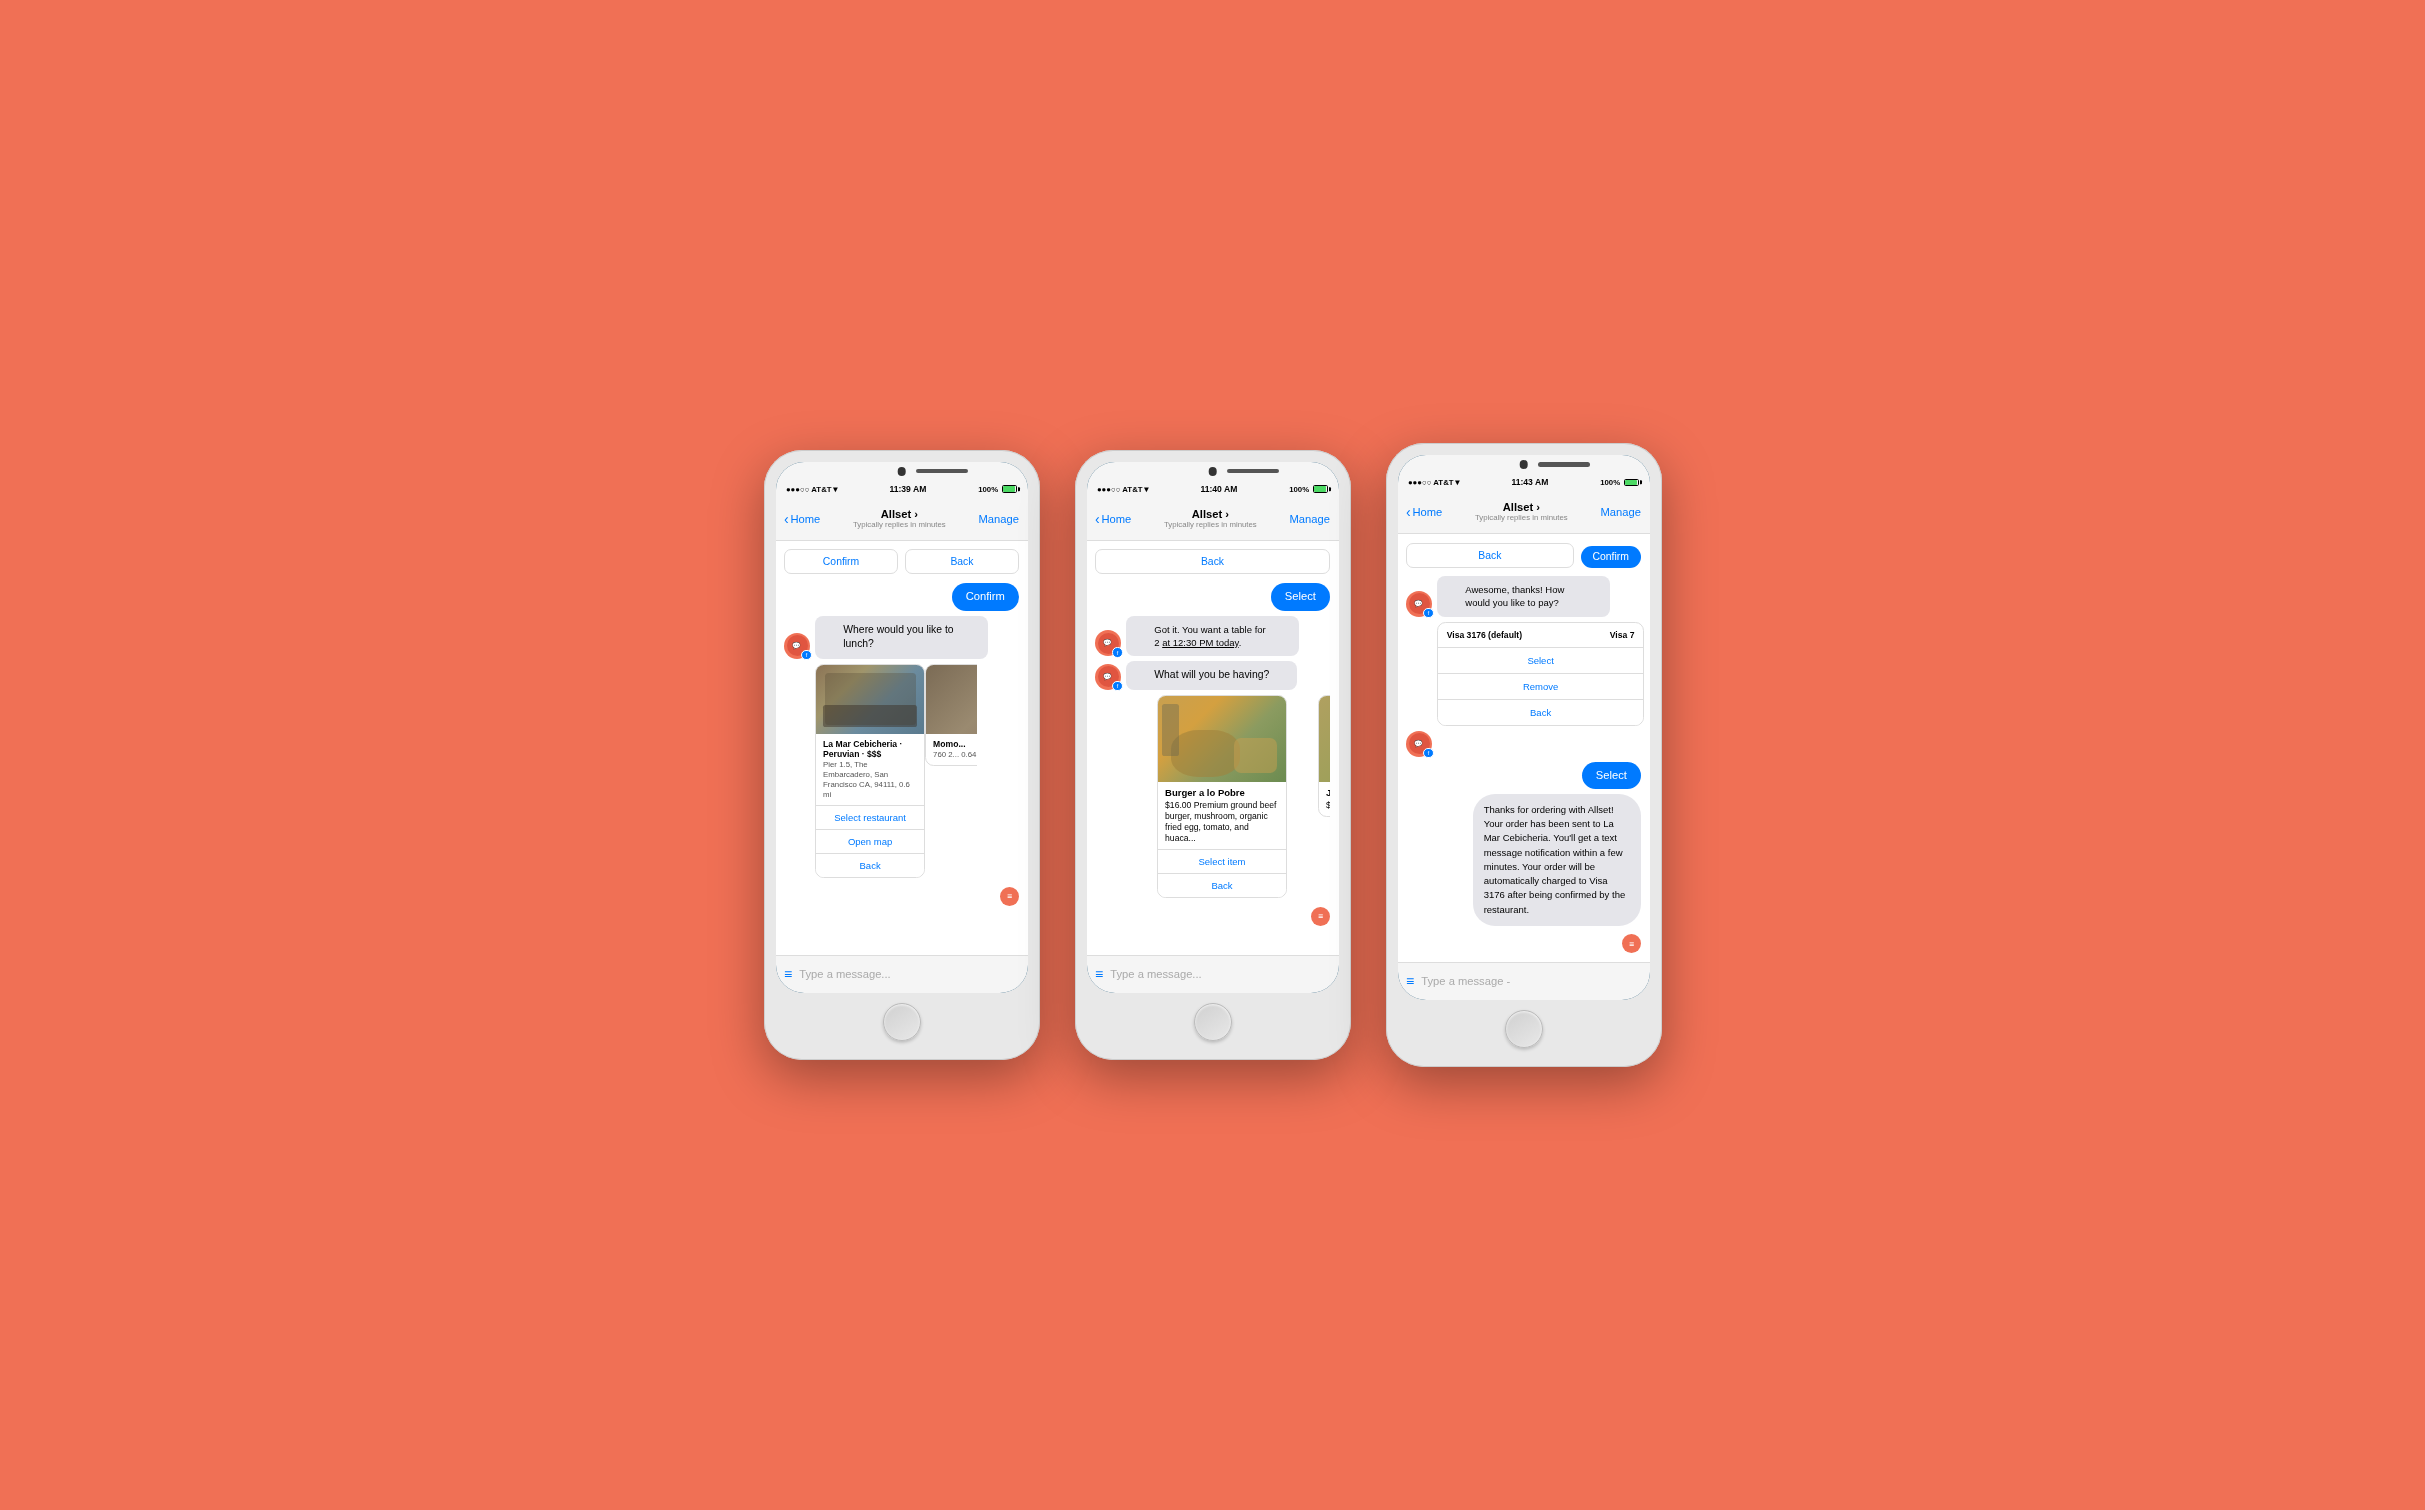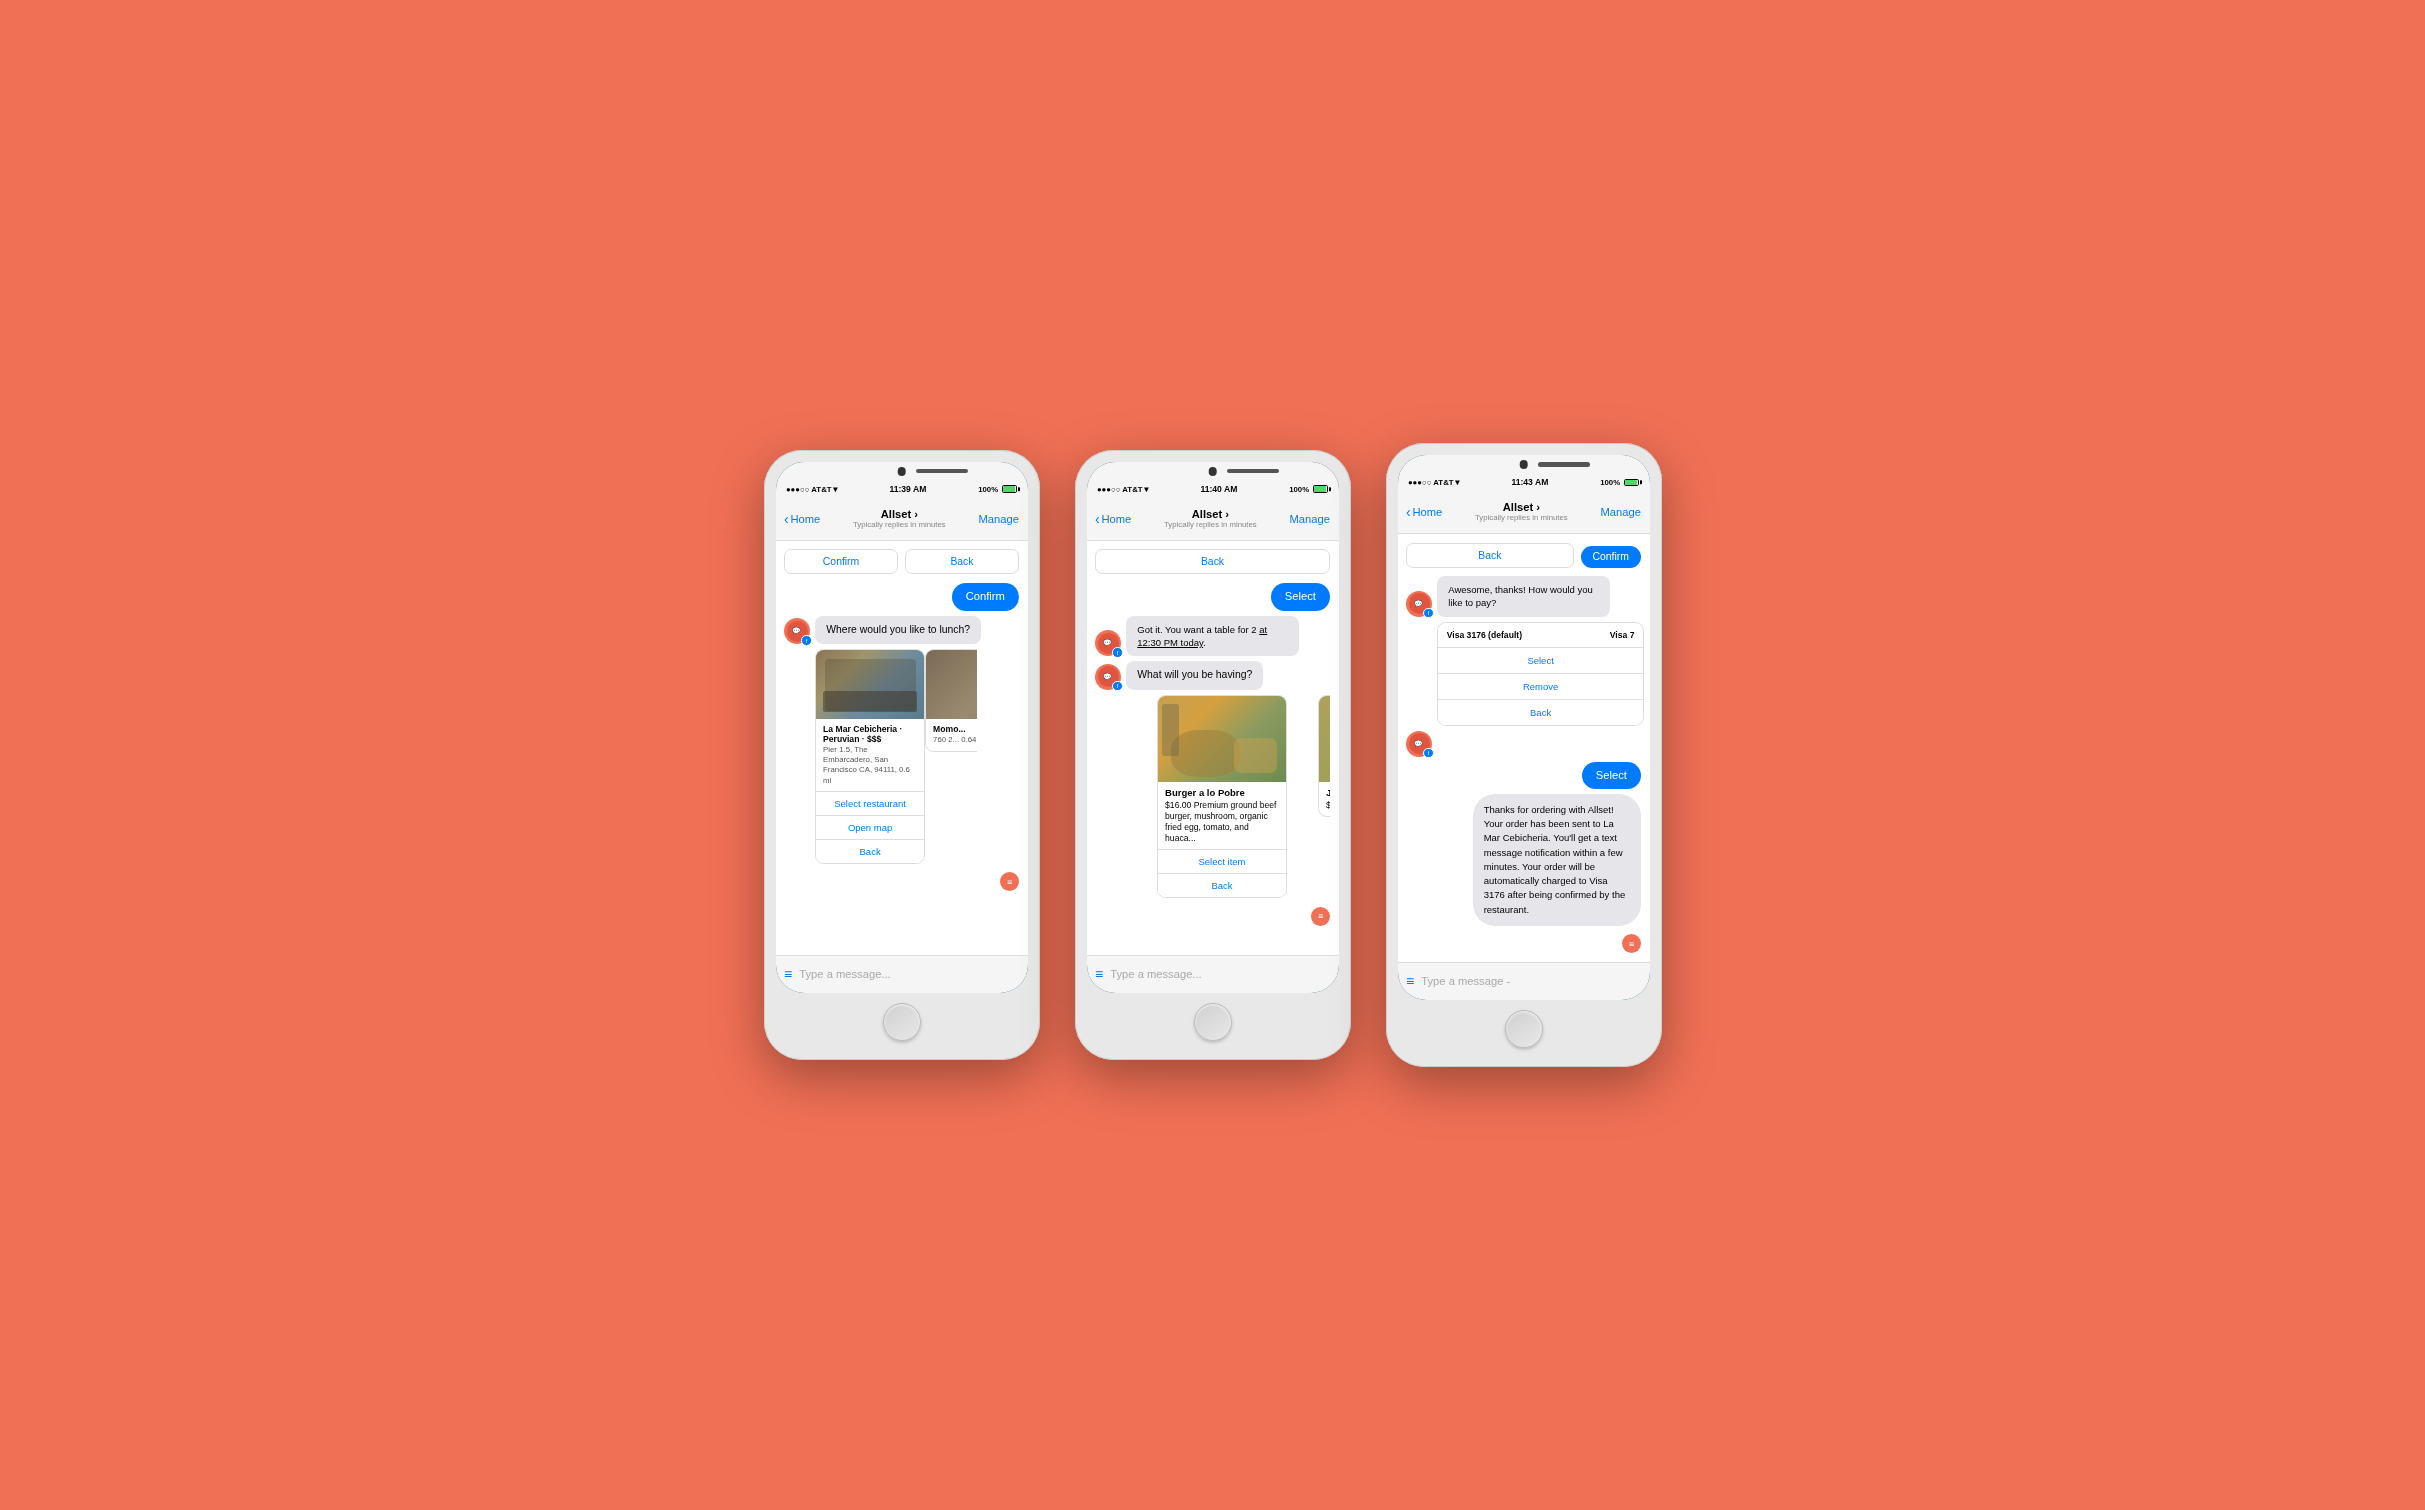--- a/index.html
+++ b/index.html
@@ -184,21 +184,21 @@
     
     .msg-row {
       display: flex;
       align-items: flex-end;
       gap: 5.2px;
     }
     .msg-row.user { flex-direction: row-reverse; }
 
     .bubble {
       border-radius: 8px;
-      padding: 7px 11px;
+      padding: 7px 28px;
       font-size: 10.4px;
       line-height: 1.4;
       max-width: 173px;
     }
     .bubble.bot {
       background: #e5e5ea;
       color: #000;
     }
     .bubble.user {
       background: #007aff;

